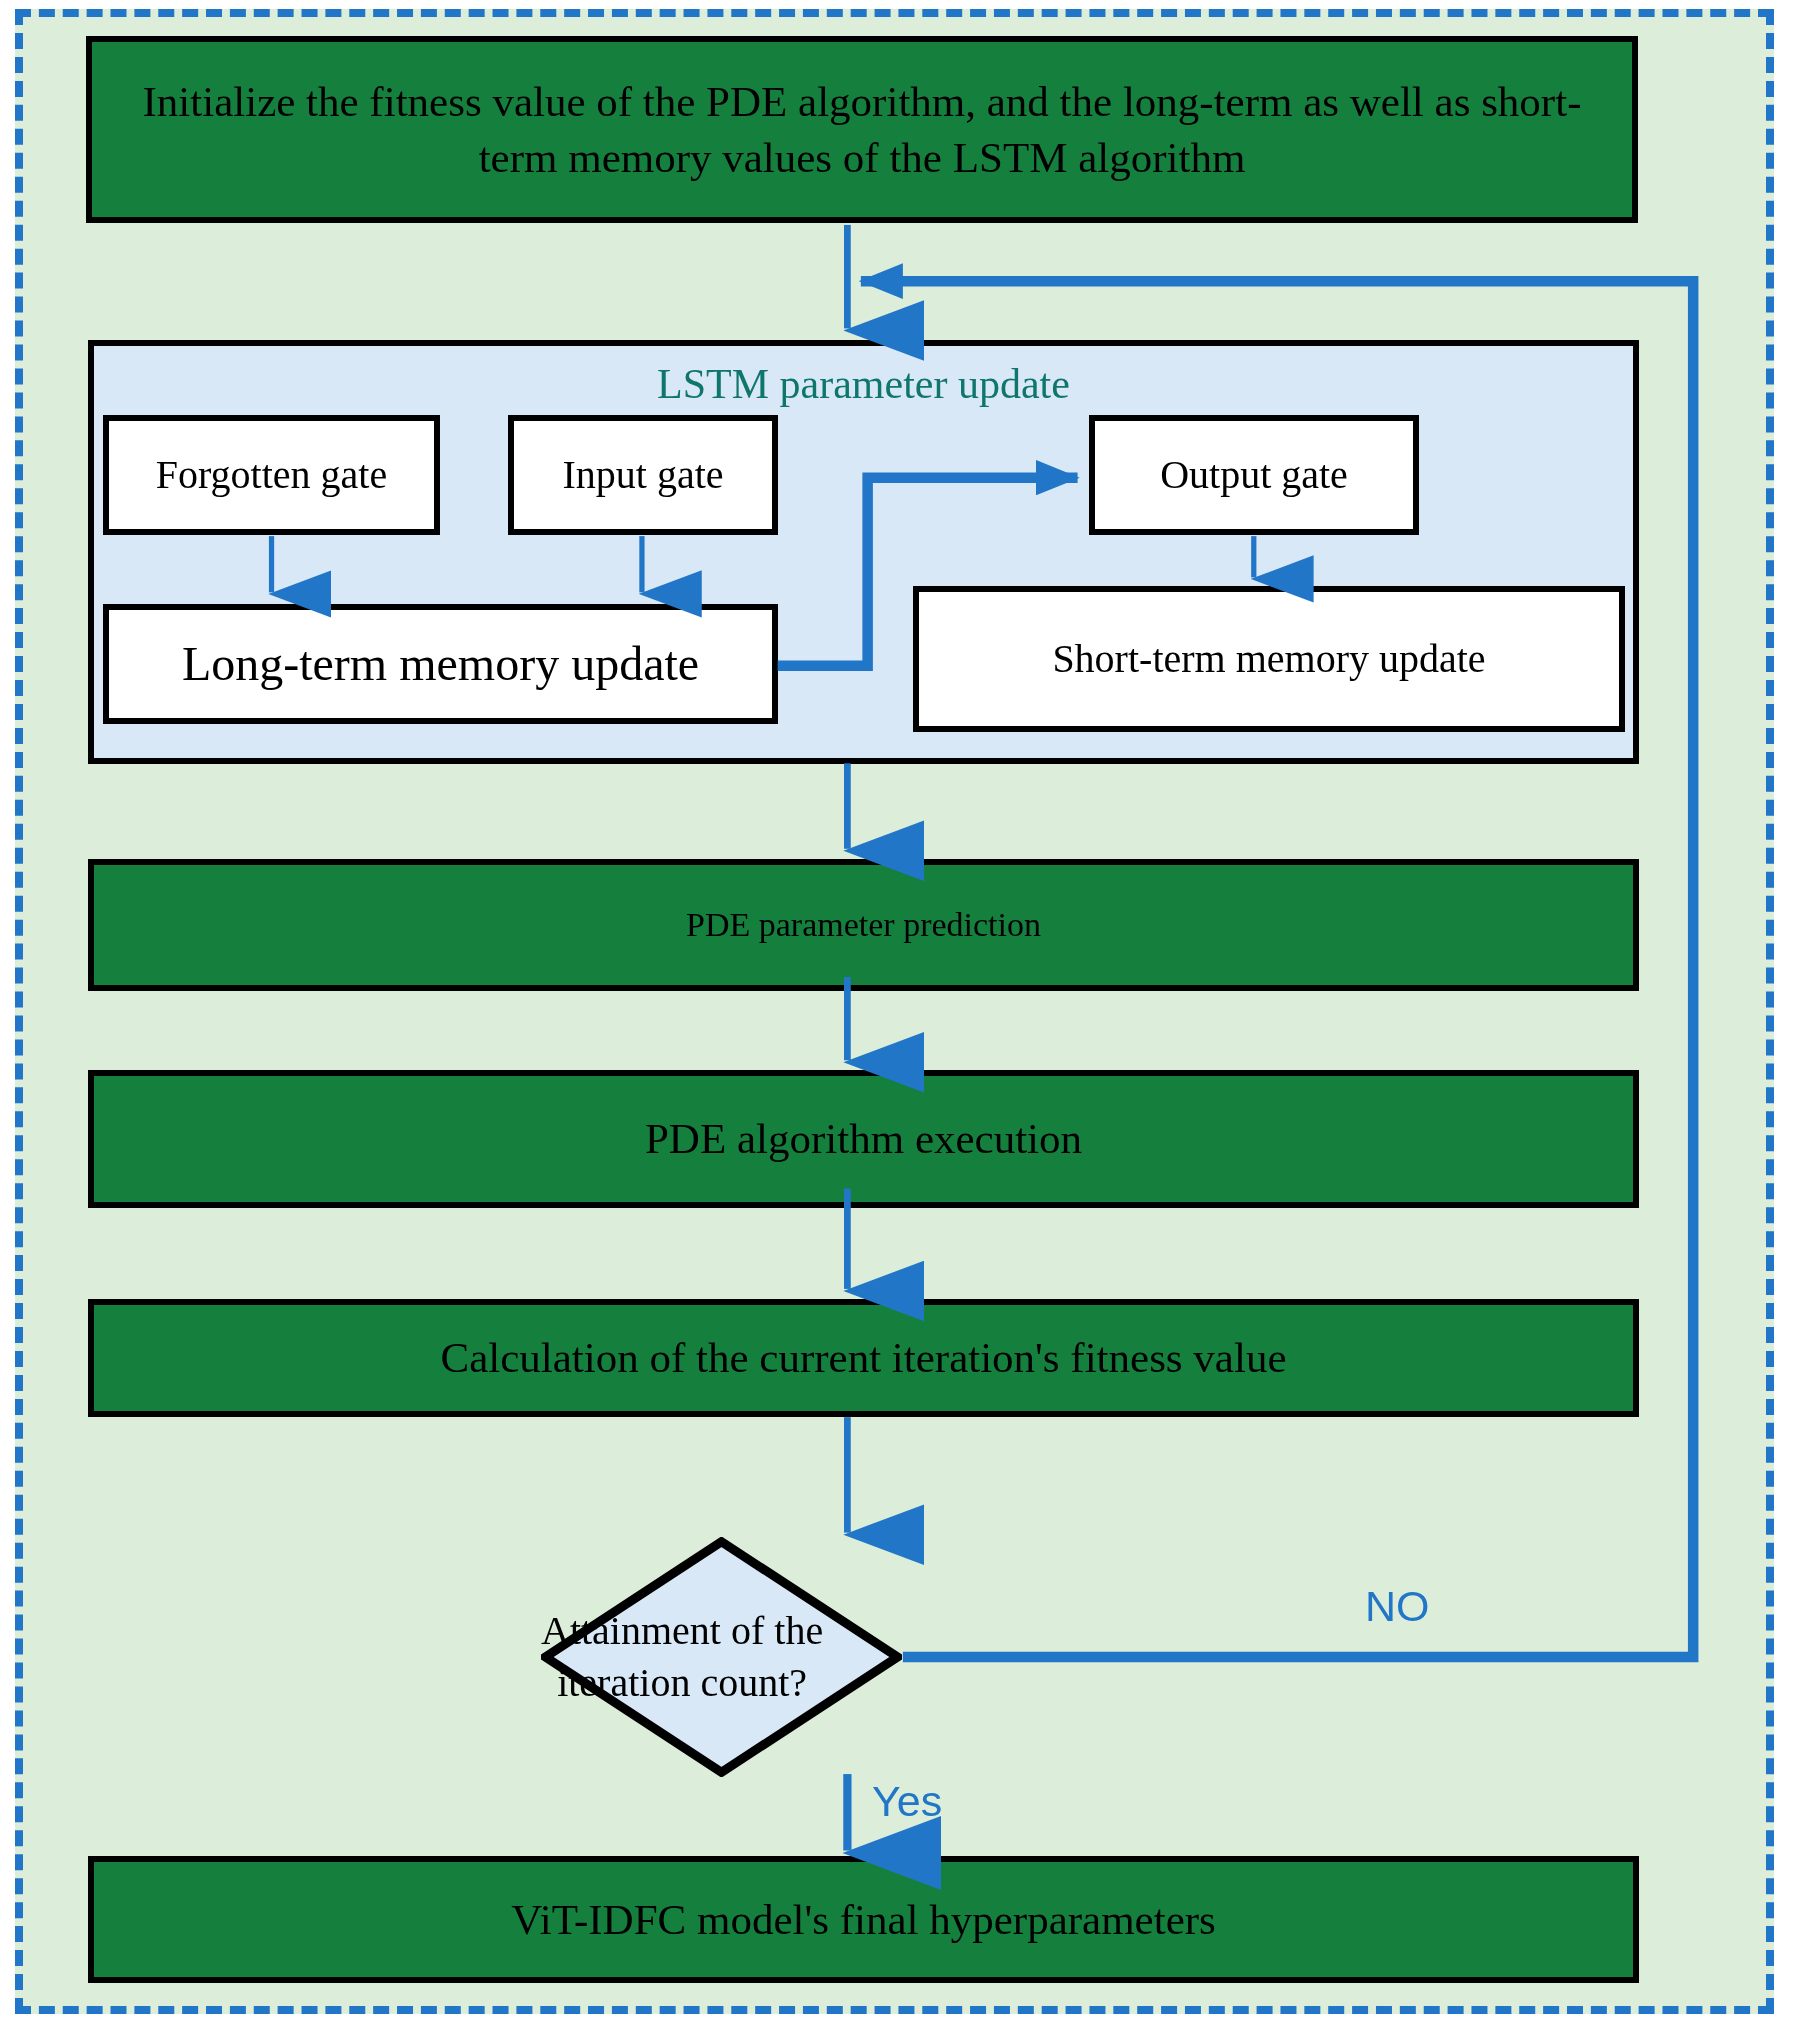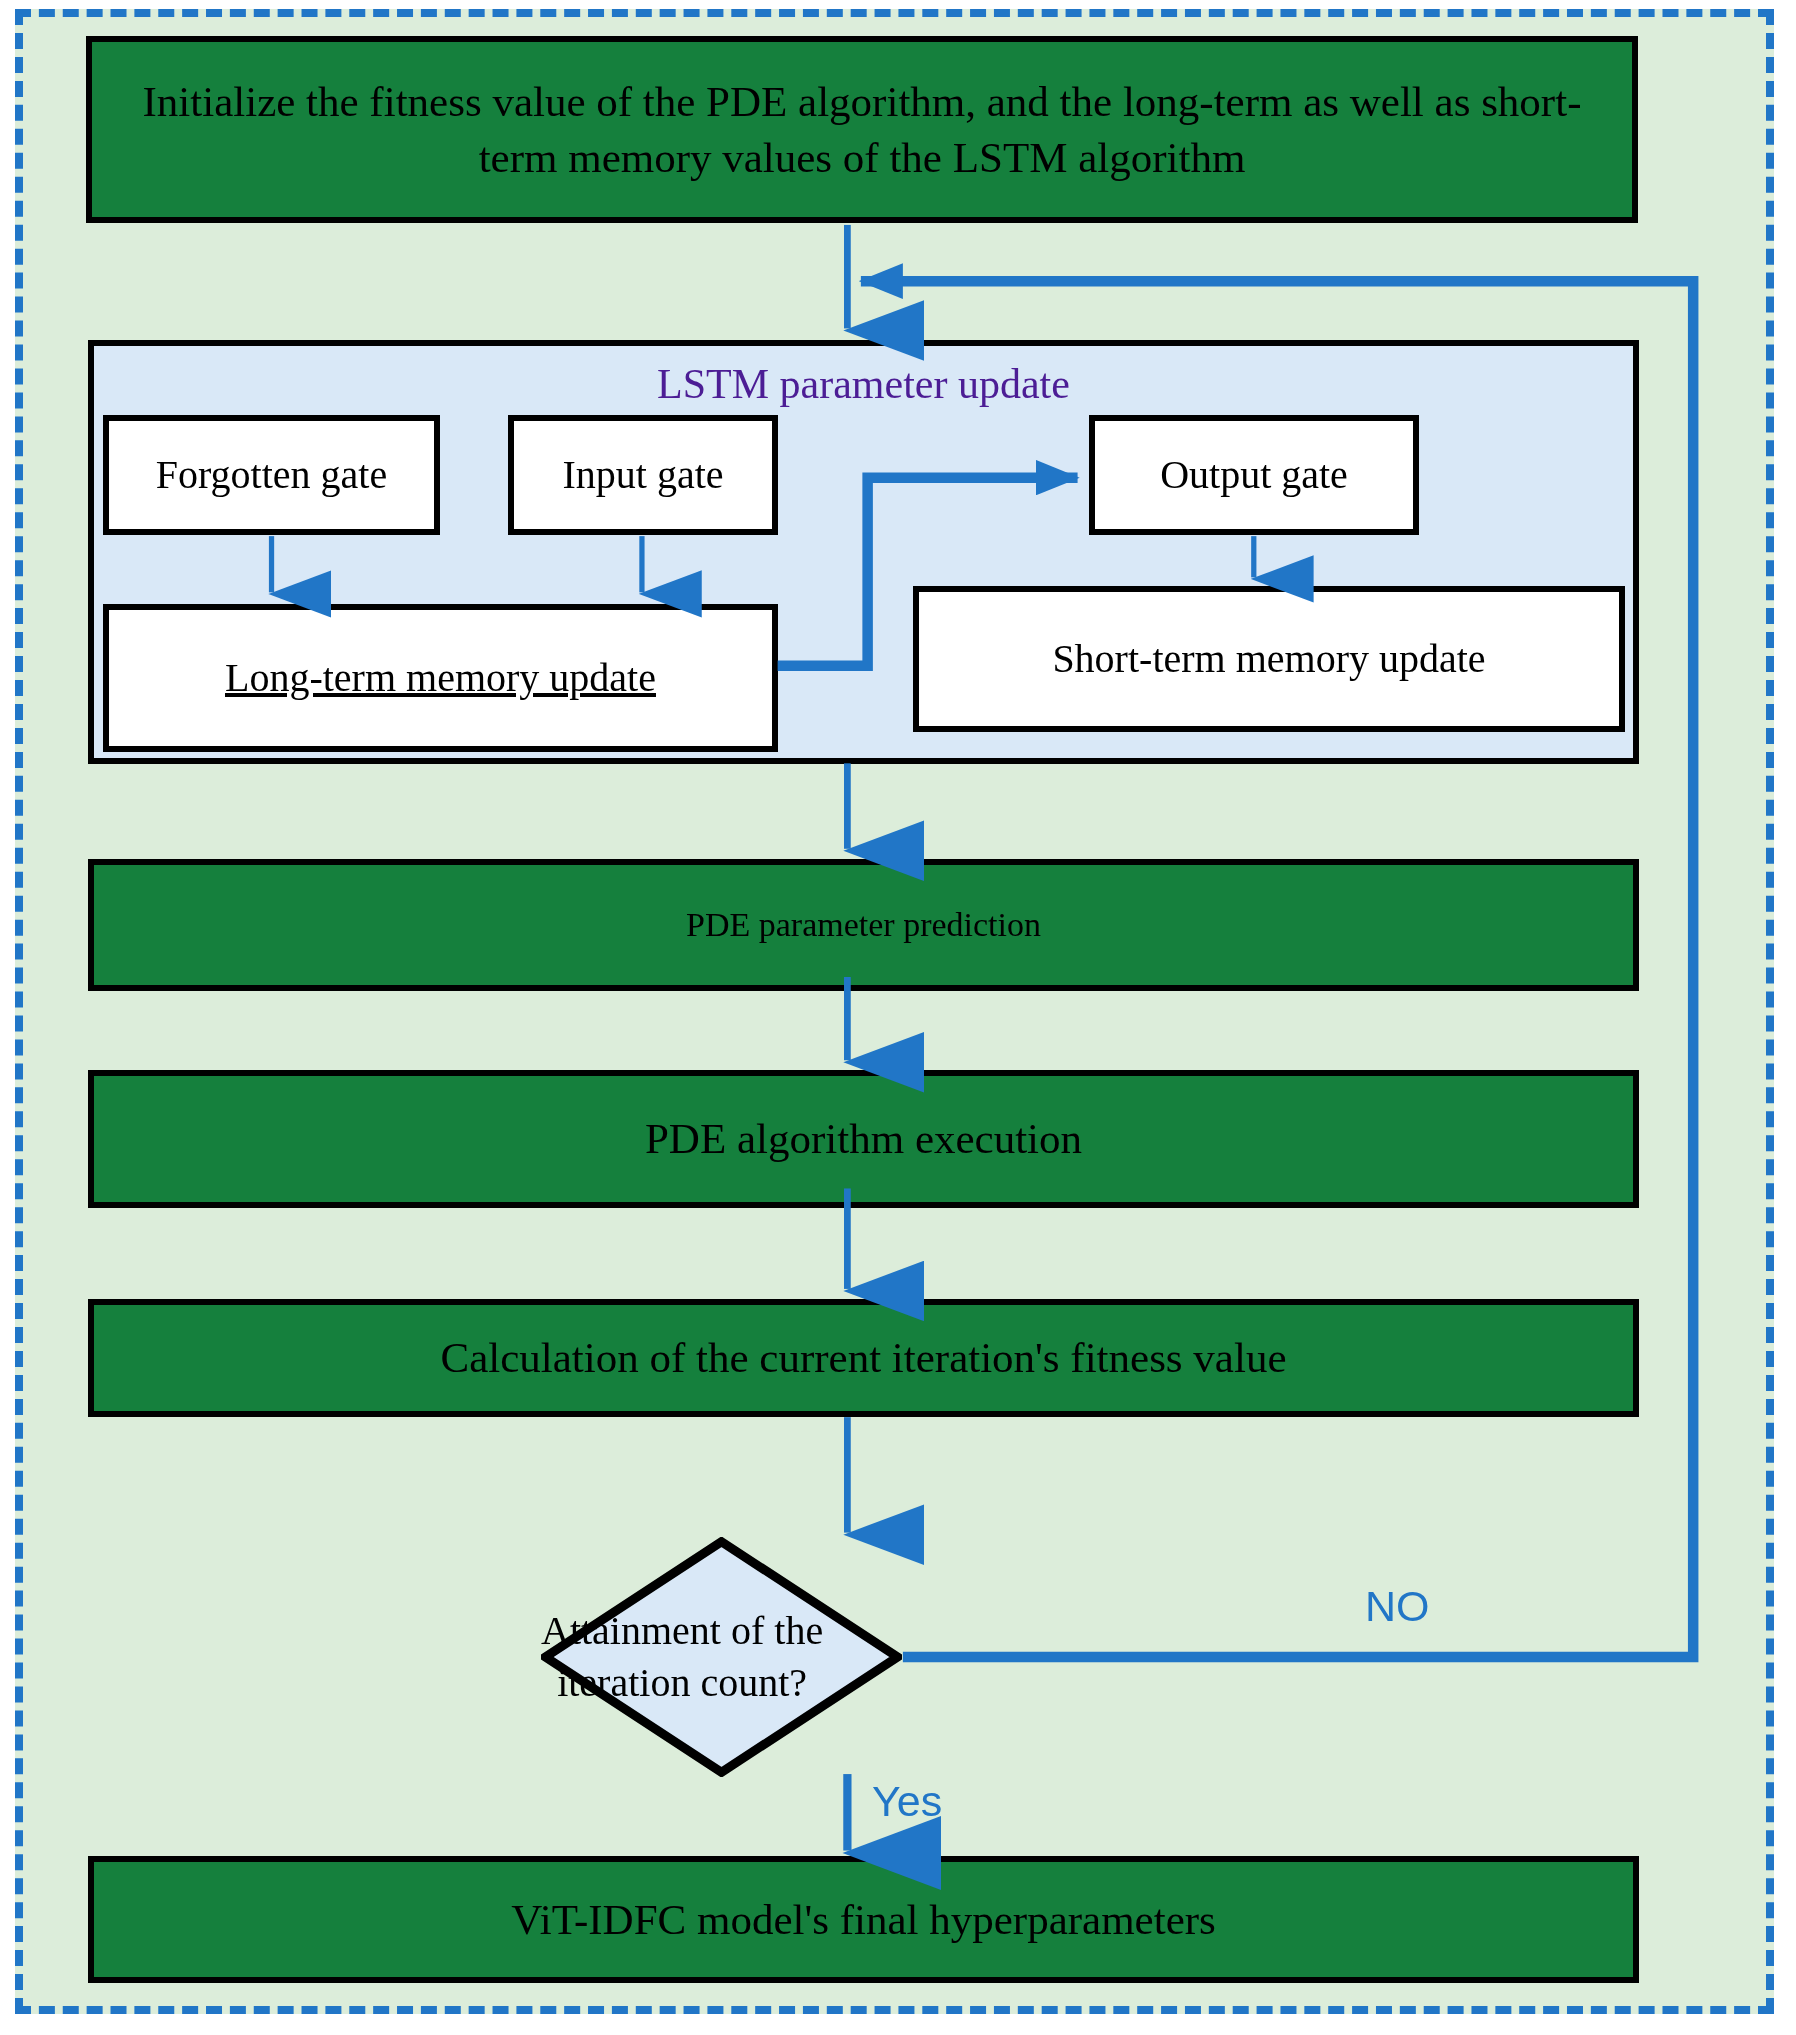--- a/index.html
+++ b/index.html
@@ -37,21 +37,21 @@
     position:absolute;
     box-sizing:border-box;
     border:6.7px solid #000000;
     background:#d9e8f7;
   }
   .lstm-title{
     position:absolute;
     left:0;right:0;top:13.5px;
     text-align:center;
     font-size:42px;
-    color:#4c1d95;
+    color:#0f766e;
     font-family:"Liberation Serif", serif;
   }
   .diamond-wrap{position:absolute;}
   .diamond-label{
     position:absolute;
     left:0;top:0;width:100%;height:100%;
     display:flex;align-items:center;justify-content:flex-start;
     text-align:center;
     font-size:40px;
     line-height:1.3;
@@ -91,21 +91,21 @@
   </div>
 
   <div class="box white" style="left:508px;top:415px;width:270px;height:120px;font-size:40px;">
     <span>Input gate</span>
   </div>
 
   <div class="box white" style="left:1089px;top:415px;width:330px;height:120px;font-size:40px;">
     <span>Output gate</span>
   </div>
 
-  <div class="box white" style="left:103px;top:604px;width:675px;height:148px;font-size:40px;text-decoration:underline;">
+  <div class="box white" style="left:103px;top:604px;width:675px;height:120px;font-size:48px;">
     <span>Long-term memory update</span>
   </div>
 
   <div class="box white" style="left:913px;top:586px;width:712px;height:146px;font-size:40px;">
     <span>Short-term memory update</span>
   </div>
 
   <div class="box" style="left:88px;top:859px;width:1551px;height:132px;font-size:34px;">
     <span>PDE parameter prediction</span>
   </div>

